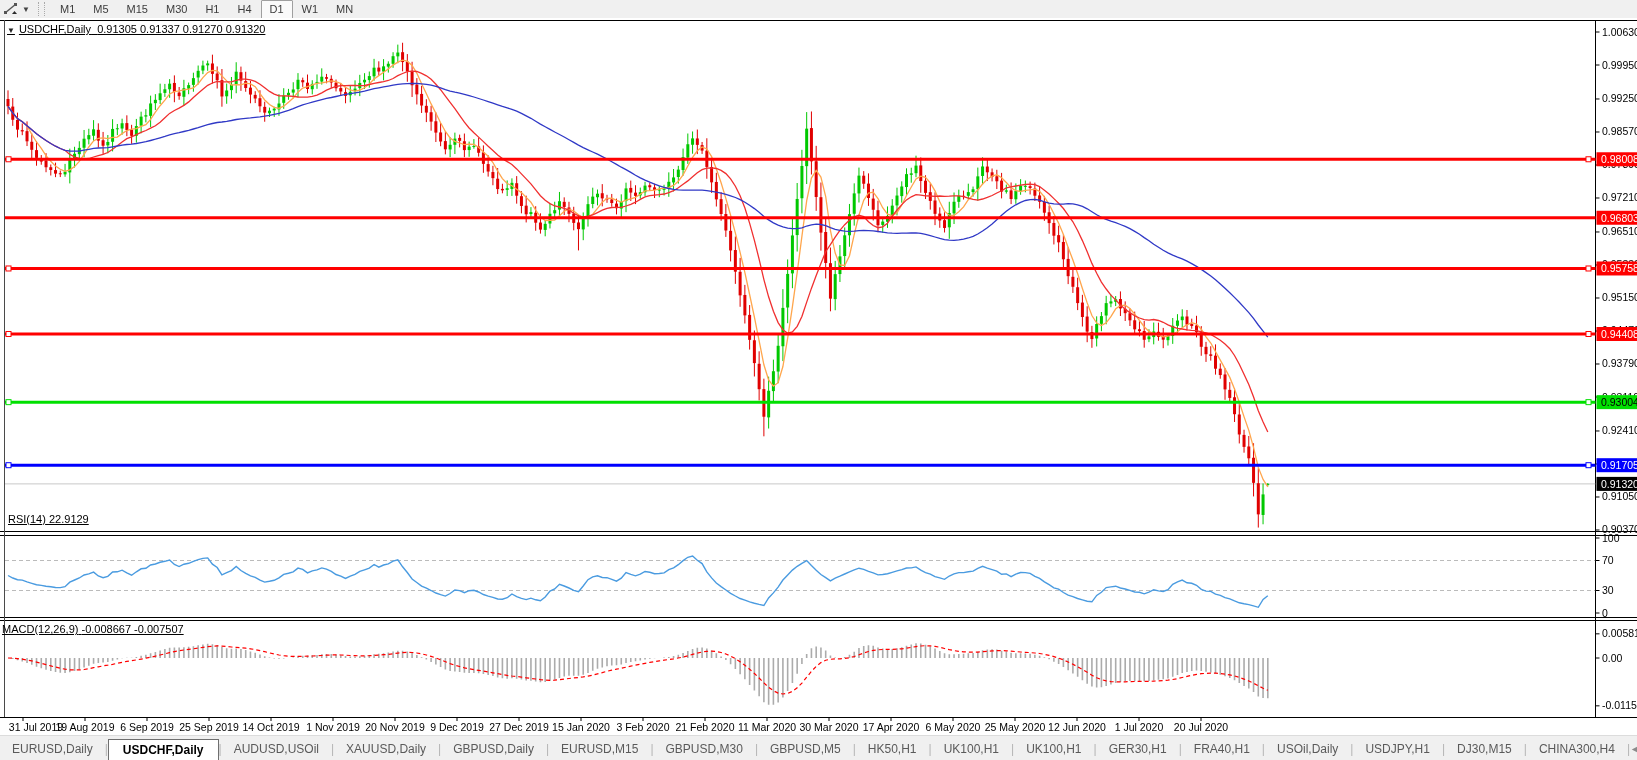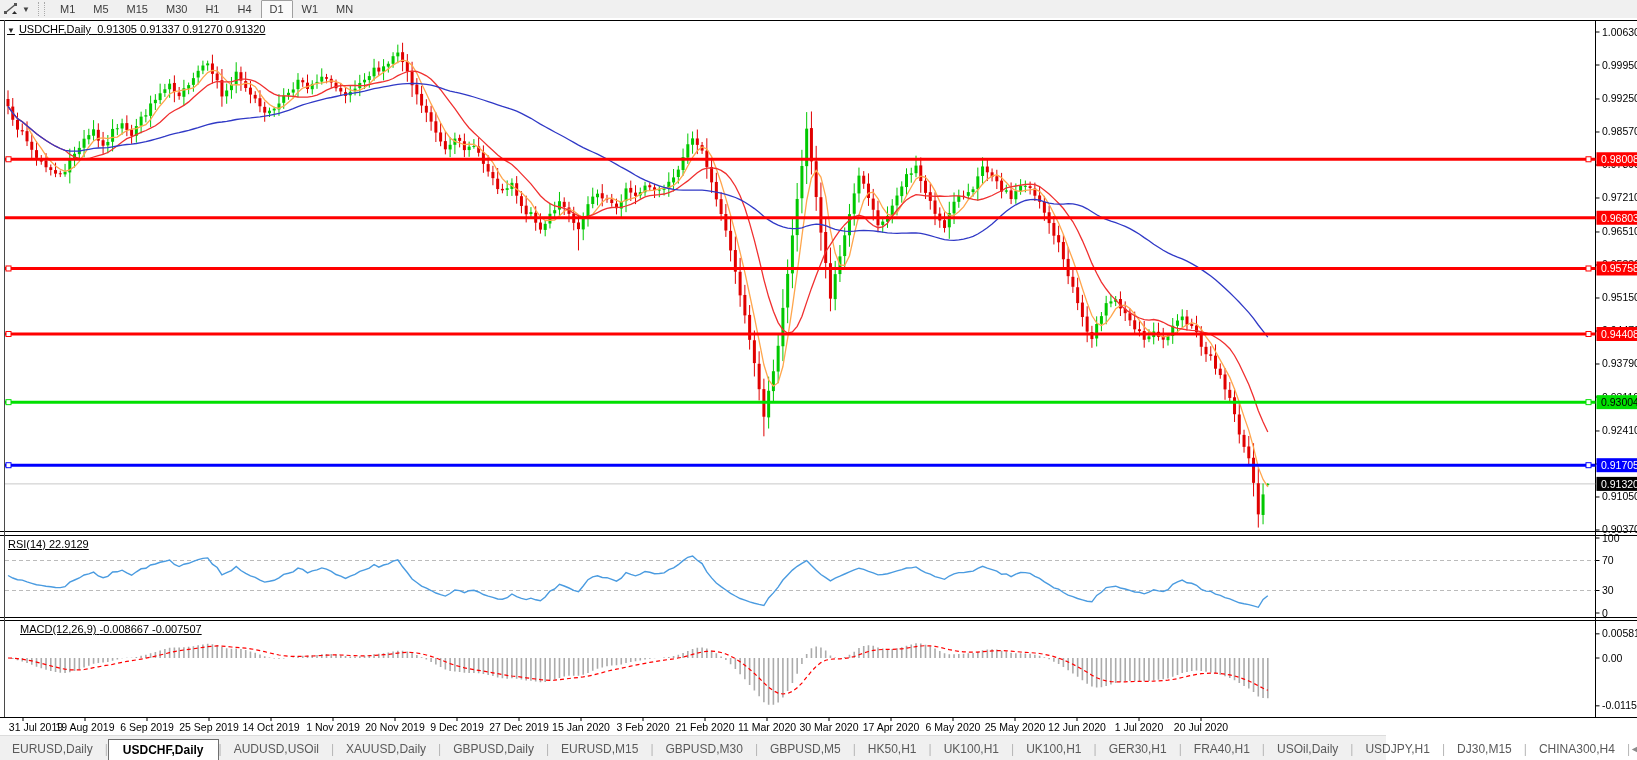--- a/index.html
+++ b/index.html
@@ -11,21 +11,21 @@
   .tool-icon{width:22px;height:16px;display:flex;align-items:center;justify-content:center;cursor:pointer;}
   .caret{font-size:8px;color:#444;width:12px;cursor:pointer;}
   .grip{width:5px;height:14px;margin:0 6px 0 4px;border-left:1px dotted #aaa;border-right:1px dotted #aaa;}
   .tf-btn{padding:1px 8px;height:15px;line-height:15px;color:#3c3c3c;cursor:pointer;border:1px solid transparent;}
   .tf-btn.active{background:#fafafa;border:1px solid #9f9f9f;border-radius:1px;text-align:right;}
   
   .chart-area{position:absolute;top:18px;left:0;width:1637px;height:718px;background:#fff;}
   .overlay{position:absolute;font-size:11px;color:#000;white-space:pre;pointer-events:none;text-decoration:underline;}
   .overlay .tri{font-size:8px;color:#222;margin-right:4px;}
   
-  .tabbar{position:absolute;bottom:0;left:0;width:1386px;height:24px;background:#f0f0f0;
+  .tabbar{position:absolute;bottom:0;left:0;width:1637px;height:24px;background:#f0f0f0;
     border-top:1px solid #dcdcdc;display:flex;align-items:flex-end;font-size:12px;color:#5a5a5a;}
   .tab{padding:3px 12px 4px 12px;cursor:pointer;white-space:nowrap;}
   .tab.active{background:#fff;border:1px solid #6f6f6f;border-bottom:none;color:#000;font-weight:bold;padding:3px 14px;}
   .tabdiv{color:#b5b5b5;padding-bottom:4px;}
   .tab-arrows{margin-left:auto;display:flex;gap:14px;padding:0 14px 6px 0;color:#8b8b8b;font-size:9px;}
   .tab-arrows span{cursor:pointer;}
 </style>
 </head>
 <body>
 
@@ -1037,22 +1037,22 @@
           <text x="1015" y="713" font-size="10.5" fill="#000" text-anchor="middle">25 May 2020</text>
           <line x1="1077" y1="700" x2="1077" y2="703" stroke="#000"></line>
           <text x="1077" y="713" font-size="10.5" fill="#000" text-anchor="middle">12 Jun 2020</text>
           <line x1="1139" y1="700" x2="1139" y2="703" stroke="#000"></line>
           <text x="1139" y="713" font-size="10.5" fill="#000" text-anchor="middle">1 Jul 2020</text>
           <line x1="1201" y1="700" x2="1201" y2="703" stroke="#000"></line>
           <text x="1201" y="713" font-size="10.5" fill="#000" text-anchor="middle">20 Jul 2020</text>
         </g>
       </svg>
     <div class="overlay" style="top:5px;left:7px;"><span class="tri">▼</span><span>USDCHF,Daily</span><span>  </span><span>0.91305 0.91337 0.91270 0.91320</span></div>
-    <div class="overlay" style="top:520px;left:8px;"><span>RSI(14)</span><span> </span><span>22.9129</span></div>
-    <div class="overlay" style="top:605px;left:20px;"><span>MACD(12,26,9)</span><span> </span><span>-0.008667 -0.007507</span></div>
+    <div class="overlay" style="top:495px;left:8px;"><span>RSI(14)</span><span> </span><span>22.9129</span></div>
+    <div class="overlay" style="top:605px;left:2px;"><span>MACD(12,26,9)</span><span> </span><span>-0.008667 -0.007507</span></div>
   </div>
 
   <div class="tabbar" id="tabbar">
       <div class="tab">EURUSD,Daily</div>
       <div class="tabdiv">|</div>
       <div class="tab active">USDCHF,Daily</div>
       <div class="tabdiv">|</div>
       <div class="tab">AUDUSD,USOil</div>
       <div class="tabdiv">|</div>
       <div class="tab">XAUUSD,Daily</div>

